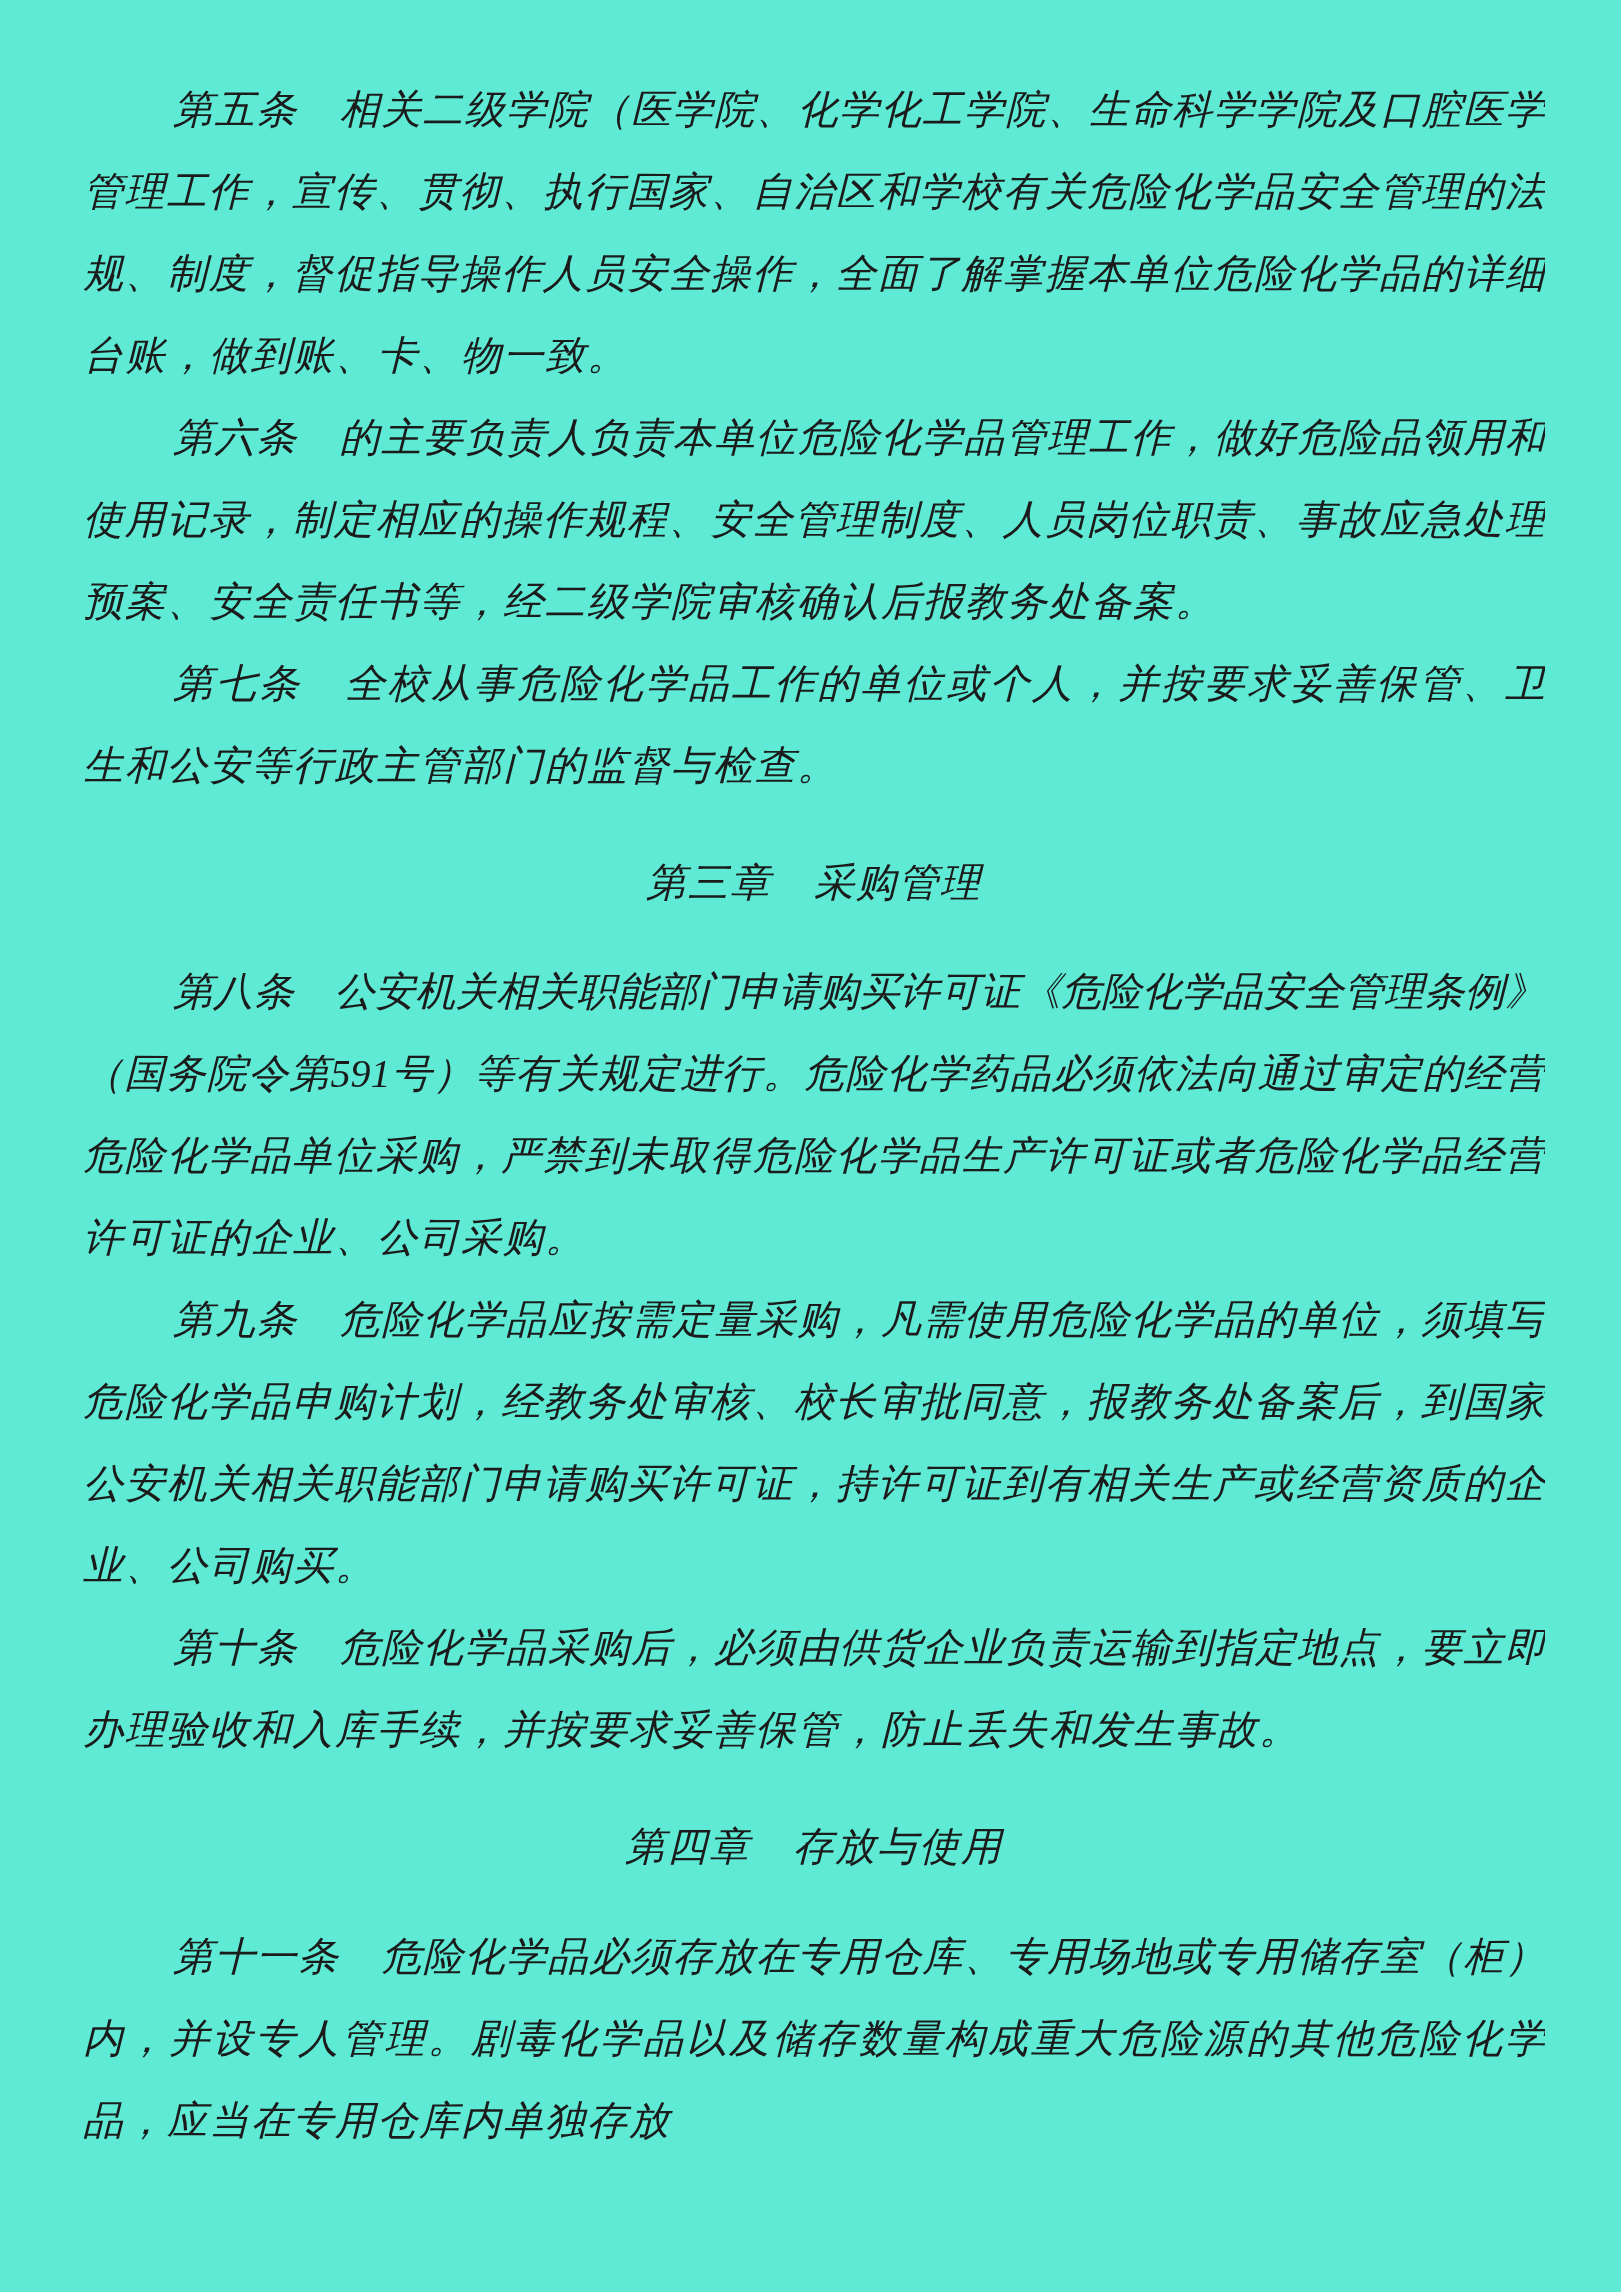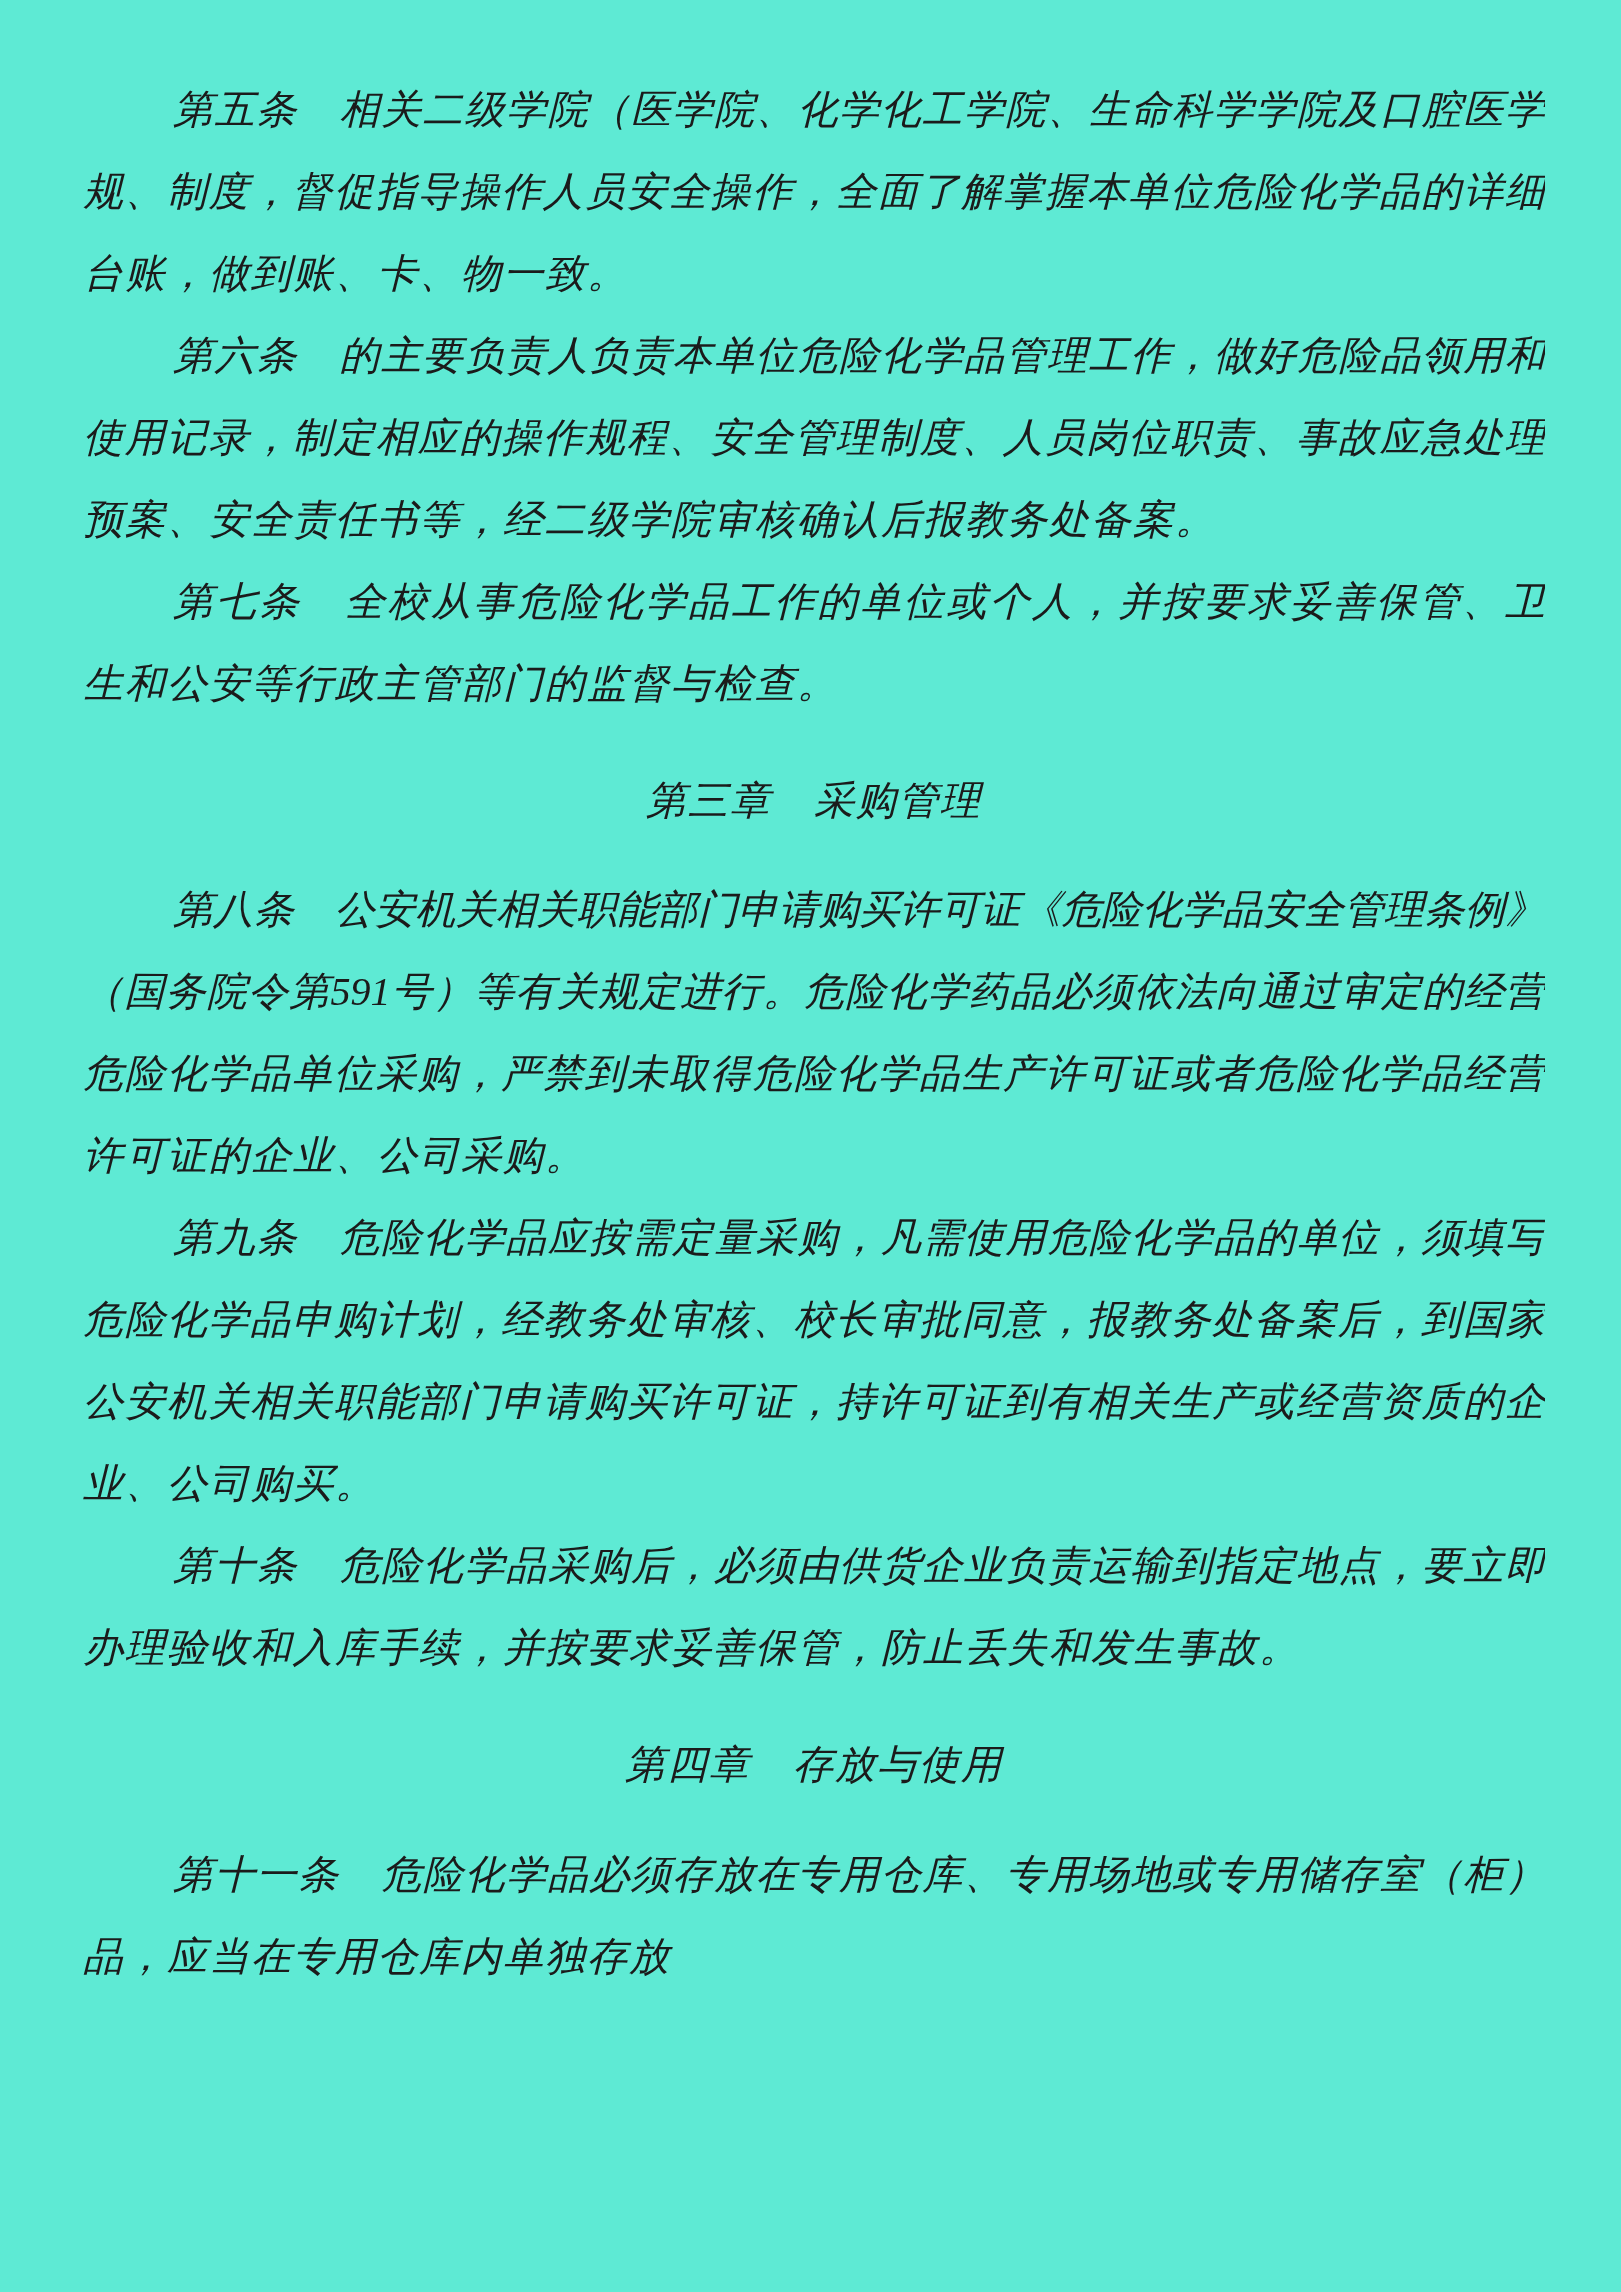--- a/index.html
+++ b/index.html
@@ -53,36 +53,38 @@
     margin: 35px 0 27.4px 0;
     white-space: pre-wrap;
   }
 </style>
 </head>
 <body>
 
 <div class="page" style="background: #5eead4; padding-left: 7px;">
   <div class="content" id="doc-content" style="color: rgb(27, 27, 27);">
       <div class="line indent">第五条　相关二级学院（医学院、化学化工学院、生命科学学院及口腔医学</div>
+      <div class="line">管理工作，宣传、贯彻、执行国家、自治区和学校有关危险化学品安全管理的法</div>
       <div class="line">规、制度，督促指导操作人员安全操作，全面了解掌握本单位危险化学品的详细</div>
       <div class="line no-fill">台账，做到账、卡、物一致。</div>
       <div class="line indent">第六条　的主要负责人负责本单位危险化学品管理工作，做好危险品领用和</div>
       <div class="line">使用记录，制定相应的操作规程、安全管理制度、人员岗位职责、事故应急处理</div>
       <div class="line no-fill">预案、安全责任书等，经二级学院审核确认后报教务处备案。</div>
       <div class="line indent">第七条　全校从事危险化学品工作的单位或个人，并按要求妥善保管、卫</div>
       <div class="line no-fill">生和公安等行政主管部门的监督与检查。</div>
       <div class="heading">第三章　采购管理</div>
       <div class="line indent">第八条　公安机关相关职能部门申请购买许可证《危险化学品安全管理条例》</div>
       <div class="line">（国务院令第591号）等有关规定进行。危险化学药品必须依法向通过审定的经营</div>
       <div class="line">危险化学品单位采购，严禁到未取得危险化学品生产许可证或者危险化学品经营</div>
       <div class="line no-fill">许可证的企业、公司采购。</div>
       <div class="line indent">第九条　危险化学品应按需定量采购，凡需使用危险化学品的单位，须填写</div>
       <div class="line">危险化学品申购计划，经教务处审核、校长审批同意，报教务处备案后，到国家</div>
       <div class="line">公安机关相关职能部门申请购买许可证，持许可证到有相关生产或经营资质的企</div>
       <div class="line no-fill">业、公司购买。</div>
       <div class="line indent">第十条　危险化学品采购后，必须由供货企业负责运输到指定地点，要立即</div>
       <div class="line no-fill">办理验收和入库手续，并按要求妥善保管，防止丢失和发生事故。</div>
       <div class="heading">第四章　存放与使用</div>
       <div class="line indent">第十一条　危险化学品必须存放在专用仓库、专用场地或专用储存室（柜）</div>
+      <div class="line">内，并设专人管理。剧毒化学品以及储存数量构成重大危险源的其他危险化学</div>
       <div class="line no-fill">品，应当在专用仓库内单独存放</div>
     </div>
 </div>
 
 
 </body></html>

